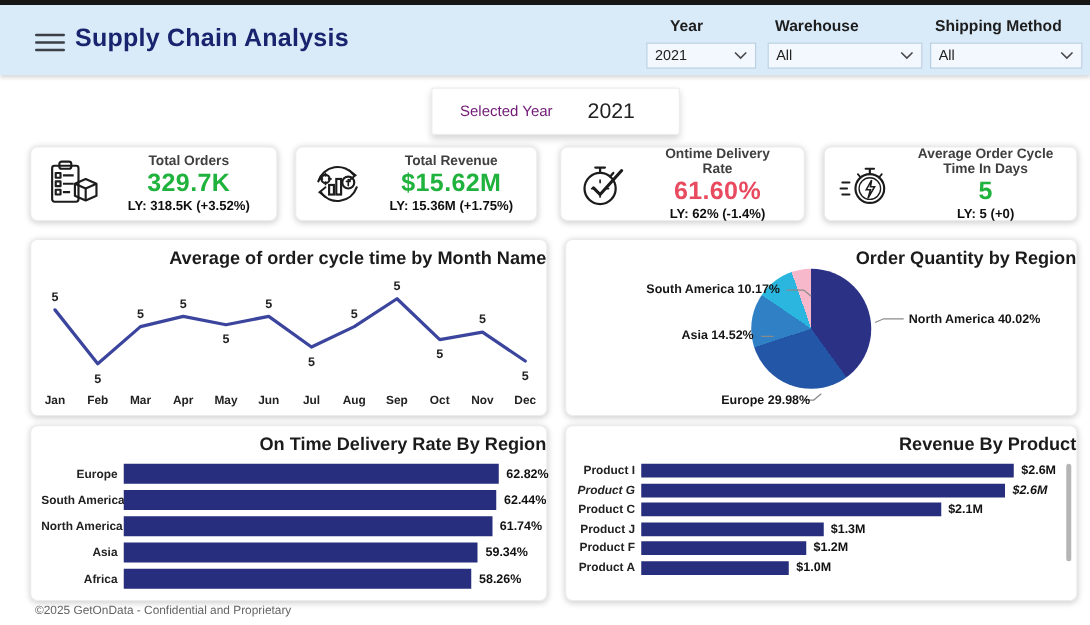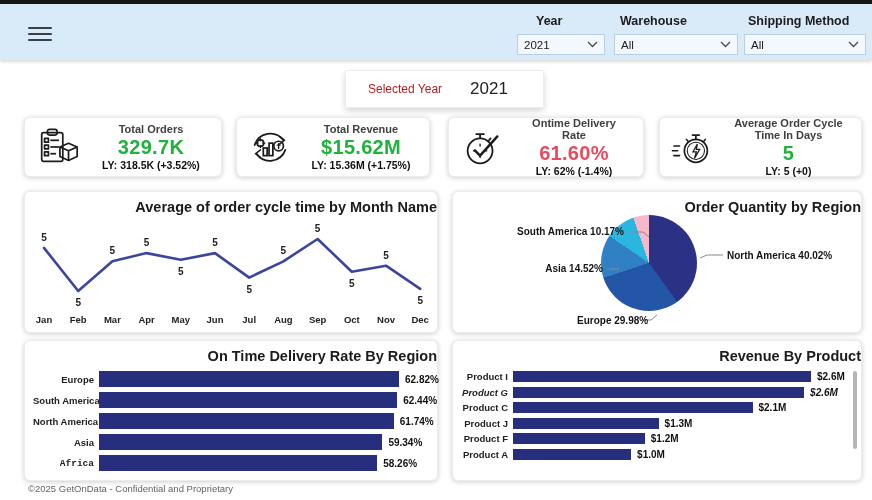--- a/index.html
+++ b/index.html
@@ -17,21 +17,21 @@
   .filter-label { position:absolute; top:10px; font-size:12.5px; font-weight:bold; color:#1d1d1d; }
   .dropdown { position:absolute; top:30px; height:21px; background:#f2f8fd; border:1px solid #b9cfe2;
     display:flex; align-items:center; padding:0 6px; cursor:pointer; }
   .dropdown .dd-value { font-size:11.5px; color:#212121; flex:1; }
   .dropdown svg { flex:none; }
 
   
   .sel-year-card { position:absolute; left:345px; top:70px; width:199px; height:38px; background:#fff;
     border:1px solid #ededed; box-shadow:0 3px 6px rgba(0,0,0,.16); border-radius:2px;
     display:flex; align-items:center; }
-  .sel-year-label { font-size:12px; color:#b91c1c; margin-left:22px; }
+  .sel-year-label { font-size:12px; color:#701a75; margin-left:22px; }
   .sel-year-value { font-size:17px; color:#222; margin-left:28px; }
 
   
   .kpi-card { position:absolute; top:117px; height:60px; background:#fff; border:1px solid #ececec;
     border-radius:6px; box-shadow:0 1px 5px rgba(0,0,0,.20); display:flex; align-items:center; }
   .kpi-icon { flex:none; margin-left:10px; }
   .kpi-text { flex:1; text-align:center; padding:0 6px; line-height:1.15; }
   .kpi-title { font-size:11px; font-weight:bold; color:#3f3f3f; }
   .kpi-value { font-size:20px; font-weight:bold; letter-spacing:.3px; }
   .kpi-ly { font-size:10.5px; font-weight:bold; color:#0f0f0f; }
@@ -65,20 +65,21 @@
 <div id="app">
 
   <div class="top-strip"></div>
 
   <div class="header">
     <div class="hamburger">
       <span></span>
         <span></span>
         <span></span>
     </div>
+    <div class="page-title">Supply Chain Analysis</div>
 
     <div class="filter-label" style="left:536px">Year</div>
     <div class="filter-label" style="left:620px">Warehouse</div>
     <div class="filter-label" style="left:748px">Shipping Method</div>
 
     <div class="dropdown" style="left:517px;width:88px">
       <span class="dd-value">2021</span>
       <svg width="11" height="7" viewBox="0 0 11 7">
           <polyline points="1,1 5.5,5.5 10,1" fill="none" stroke="#4a4a4a" stroke-width="1.3"></polyline>
         </svg>
@@ -244,21 +245,21 @@
           <div class="bar-label" style="width: 66px;">North America</div>
           <div class="bar-fill" style="width: 294.8px; height: 16px; background: rgb(39, 46, 125);"></div>
           <div class="bar-value">61.74%</div>
         </div>
         <div class="bar-row" style="margin-bottom: 5px;">
           <div class="bar-label" style="width: 66px;">Asia</div>
           <div class="bar-fill" style="width: 283.4px; height: 16px; background: rgb(39, 46, 125);"></div>
           <div class="bar-value">59.34%</div>
         </div>
         <div class="bar-row" style="margin-bottom: 5px;">
-          <div class="bar-label" style="width: 66px; font-family: Liberation Mono, monospace;">Africa</div>
+          <div class="bar-label" style="width: 66px;">Africa</div>
           <div class="bar-fill" style="width: 278.2px; height: 16px; background: rgb(39, 46, 125);"></div>
           <div class="bar-value">58.26%</div>
         </div>
       </div>
   </div>
 
   <div class="card" style="left:452px;top:340px;width:410px;height:141px">
     <div class="chart-title">Revenue By Product</div>
     <div class="bars" id="rev-bars" style="right:14px">
         <div class="bar-row" style="margin-bottom: 4.5px;">

